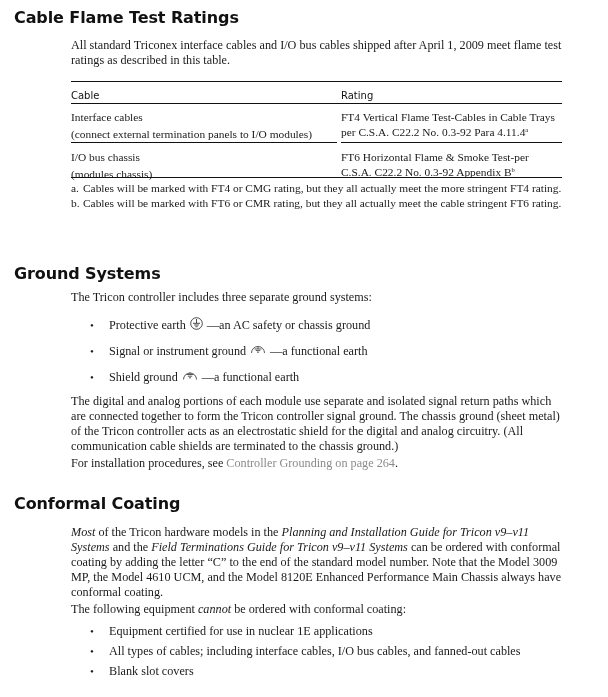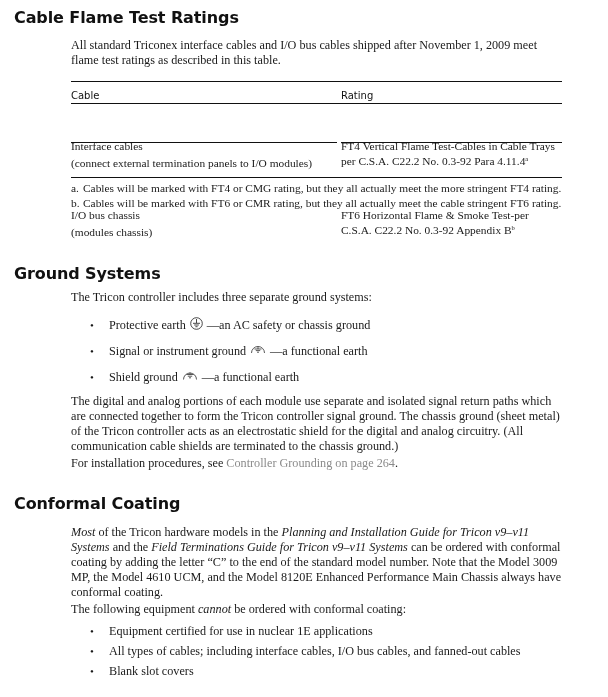--- a/index.html
+++ b/index.html
@@ -30,39 +30,39 @@
   .tbl .c2 { width: 221px; margin-left: 4px; }
   .tbl .hdr .cell {
     font-family: "DejaVu Sans", "Liberation Sans", sans-serif;
     font-weight: normal; font-size: 10px; color: #111;
     padding-top: 8px; padding-bottom: 4px; line-height: 13px;
   }
   .line { position: absolute; left: 0; height: 1.3px; background: #111; }
   .line.full { width: 491px; }
   .line.c1l { width: 266px; }
   .line.c2l { left: 270px; width: 221px; }
-  .tbl .data .cell { padding-top: 3px; padding-bottom: 4px; margin-top: 29px; }
+  .tbl .data .cell { padding-top: 3px; padding-bottom: 4px; }
   .tbl .data .c1 .l2 { margin-top: 2px; }
   sup { font-size: 6.5px; vertical-align: 4px; line-height: 0; }
 
   .footnotes { position: absolute; left: 71px; top: 182px; width: 500px; font-size: 11.4px; line-height: 12.5px; }
   .fn { display: flex; margin-bottom: 2px; }
   .fn .mk { width: 12px; flex: none; }
 
   ul.bul { position: absolute; left: 90px; margin: 0; padding: 0; list-style: none; font-size: 12.2px; }
   ul.bul li { display: flex; align-items: center; height: 26px; }
   ul.bul.tight li { height: 20px; }
   .dot { width: 19px; flex: none; font-size: 11px; }
   .gnd { display: inline-block; vertical-align: middle; margin: 0 4px; }
 </style>
 </head>
 <body>
 
 <h1 class="h1" style="top:8px;">Cable Flame Test Ratings</h1>
-<p class="body-text" style="top:38px;">All standard Triconex interface cables and I/O bus cables shipped after November 1, 2009 meet flame test ratings as described in this table.</p>
+<p class="body-text" style="top:38px;">All standard Triconex interface cables and I/O bus cables shipped after April 1, 2009 meet flame test ratings as described in this table.</p>
 
 <div class="tbl">
   <div class="line full" style="top:0;"></div>
   <div class="row hdr">
     <div class="cell c1">Cable</div>
     <div class="cell c2">Rating</div>
   </div>
   <div class="line full" style="top:22px;"></div>
 
   <div class="row data" style="margin-top:1px;">

